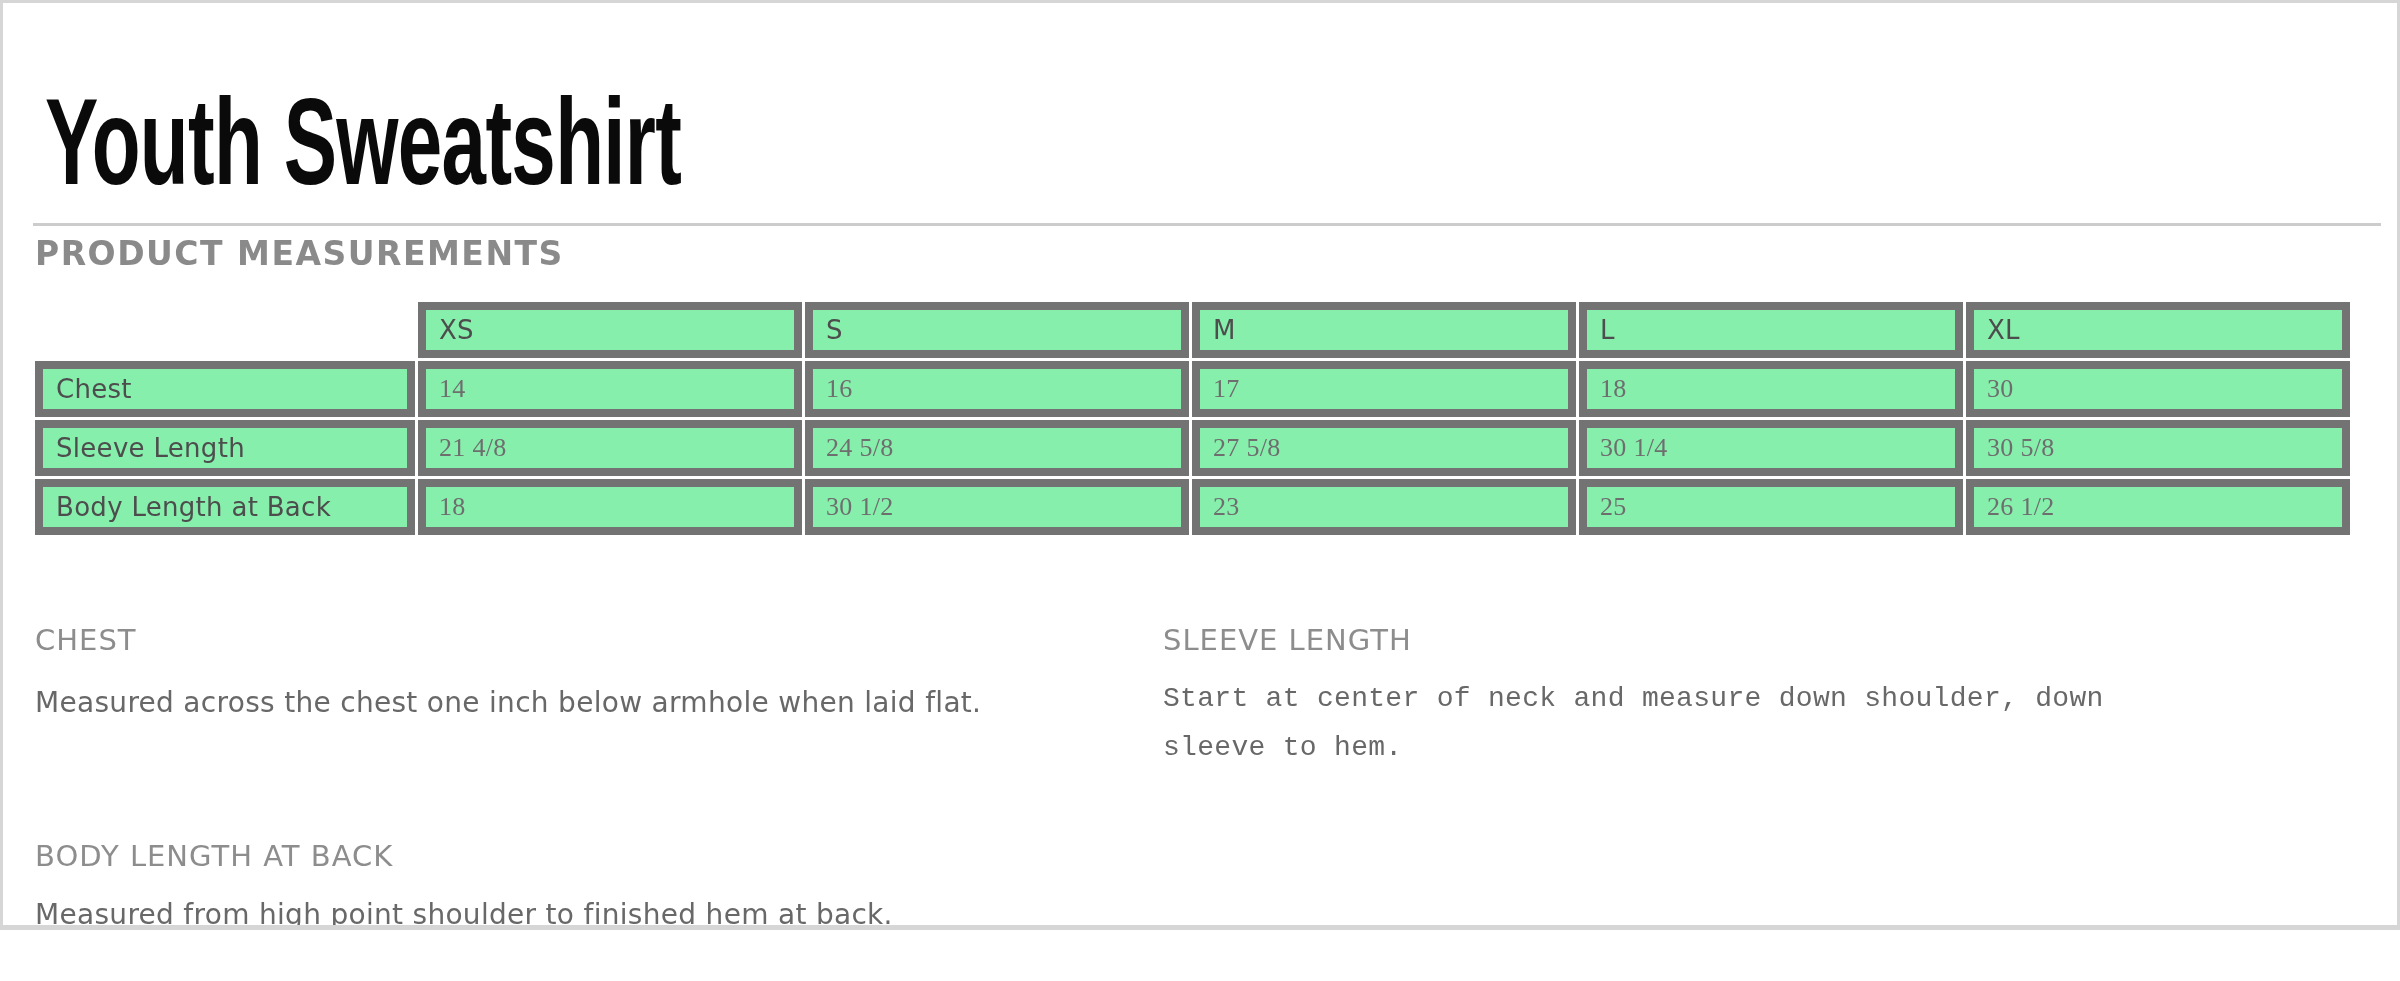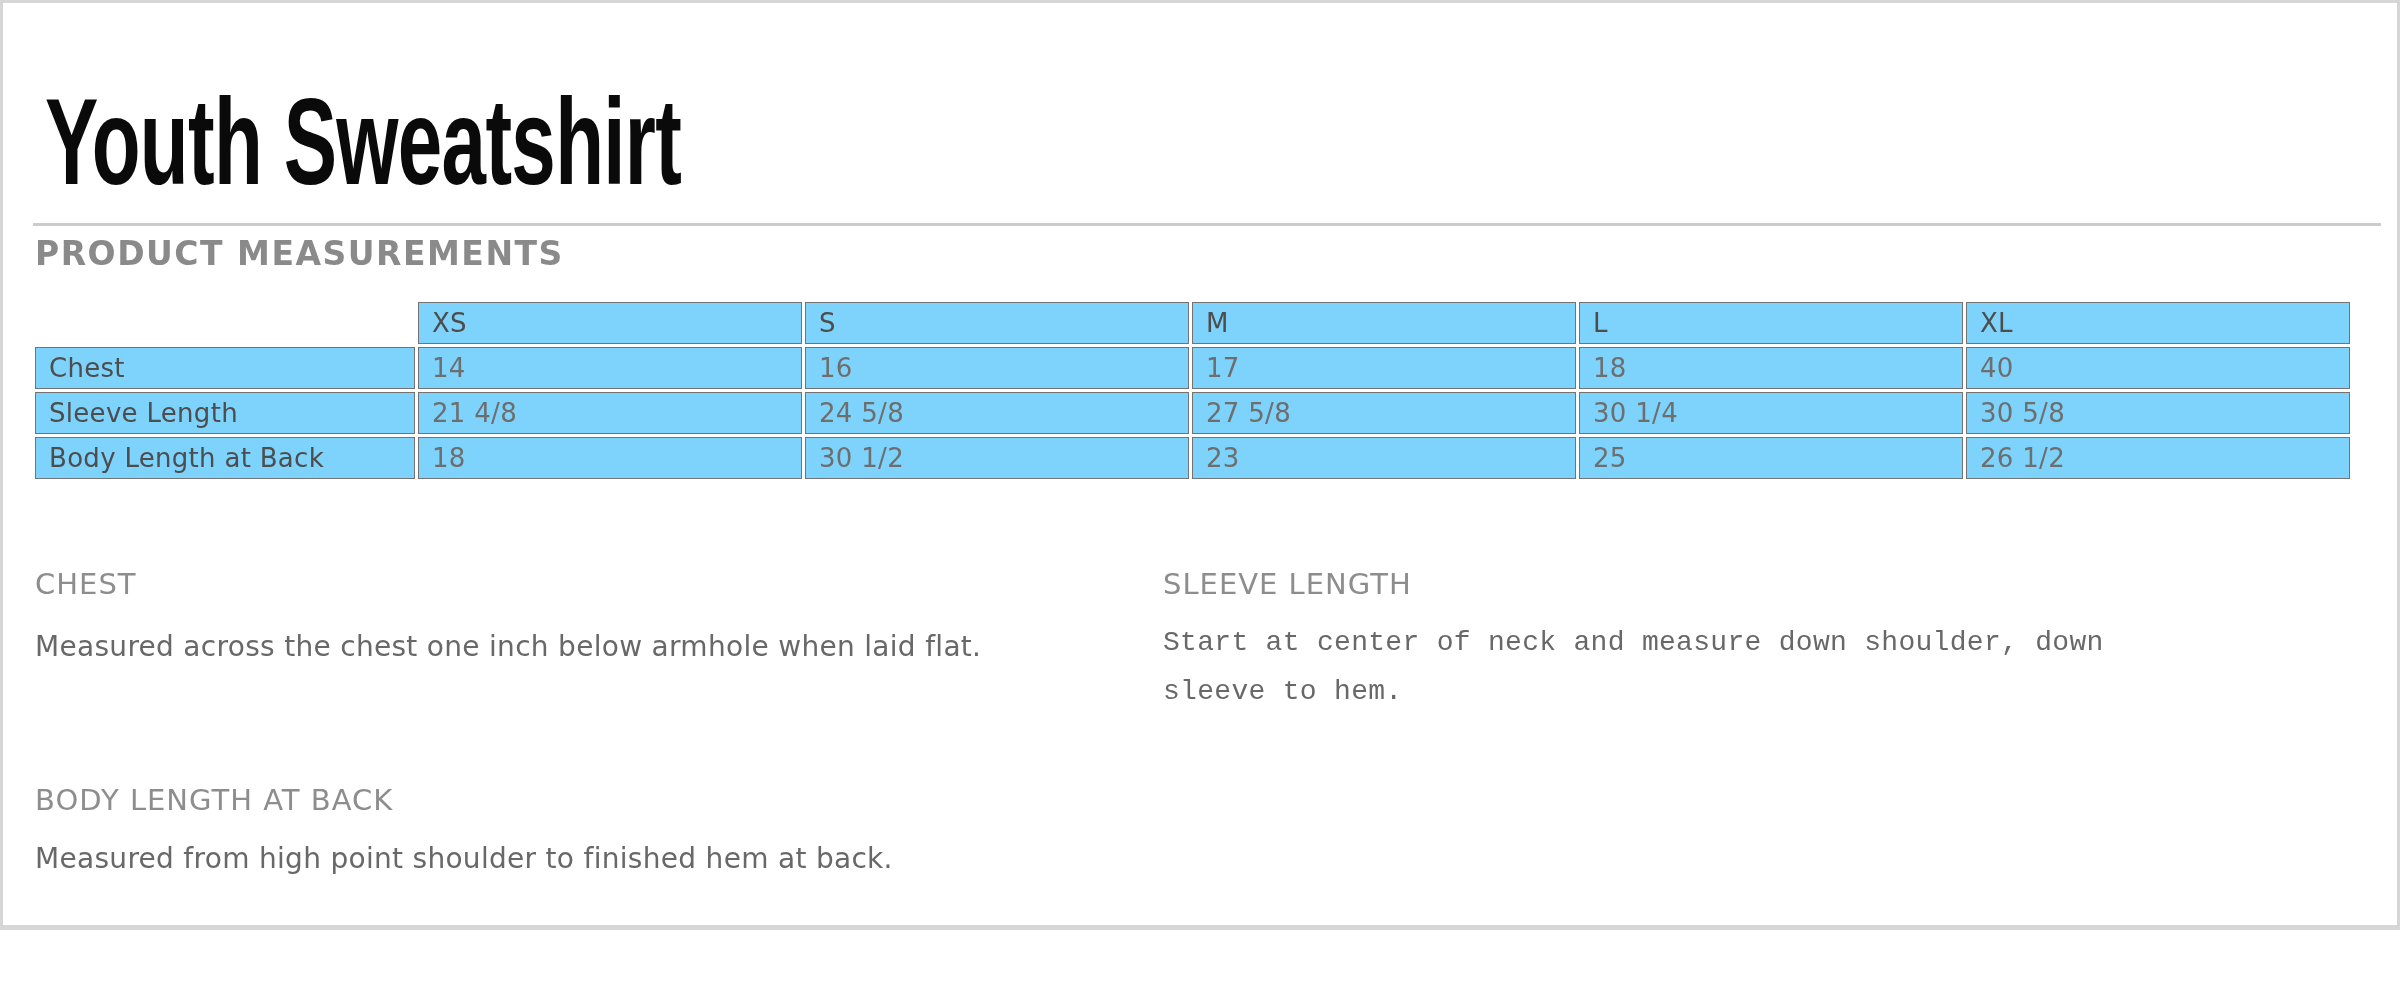--- a/index.html
+++ b/index.html
@@ -56,22 +56,22 @@
   
   .size-table {
     margin: 25px 0 0 29px;
     border-collapse: separate;
     border-spacing: 3px;
     table-layout: fixed;
     width: 2318px;
   }
 
   .size-table td {
-    border: 1px solid #737373;
-    background: #7dd3fc;
+    border: 8px solid #737373;
+    background: #86efac;
     height: 40px;
     padding: 0 13px;
     font-size: 26px;
     letter-spacing: 0.3px;
     vertical-align: middle;
     overflow: hidden;
     white-space: nowrap;
   }
 
   .size-table td.blank {
@@ -82,20 +82,21 @@
   .size-table td.hcell {
     color: #4d4d4d;
   }
 
   .size-table td.lcell {
     color: #4d4d4d;
   }
 
   .size-table td.vcell {
     color: #6e6e6e;
+    font-family: Liberation Serif, serif;
   }
 
   
   .notes {
     display: grid;
     grid-template-columns: 1128px 1130px;
     row-gap: 66px;
     margin: 84px 0 0 32px;
   }
 
@@ -149,21 +150,21 @@
         <td class="hcell">M</td>
         <td class="hcell">L</td>
         <td class="hcell">XL</td>
       </tr>
       <tr>
         <td class="lcell">Chest</td>
         <td class="vcell">14</td>
         <td class="vcell">16</td>
         <td class="vcell">17</td>
         <td class="vcell">18</td>
-        <td class="vcell">40</td>
+        <td class="vcell">30</td>
       </tr>
       <tr>
         <td class="lcell">Sleeve Length</td>
         <td class="vcell">21 4/8</td>
         <td class="vcell">24 5/8</td>
         <td class="vcell">27 5/8</td>
         <td class="vcell">30 1/4</td>
         <td class="vcell">30 5/8</td>
       </tr>
       <tr>

